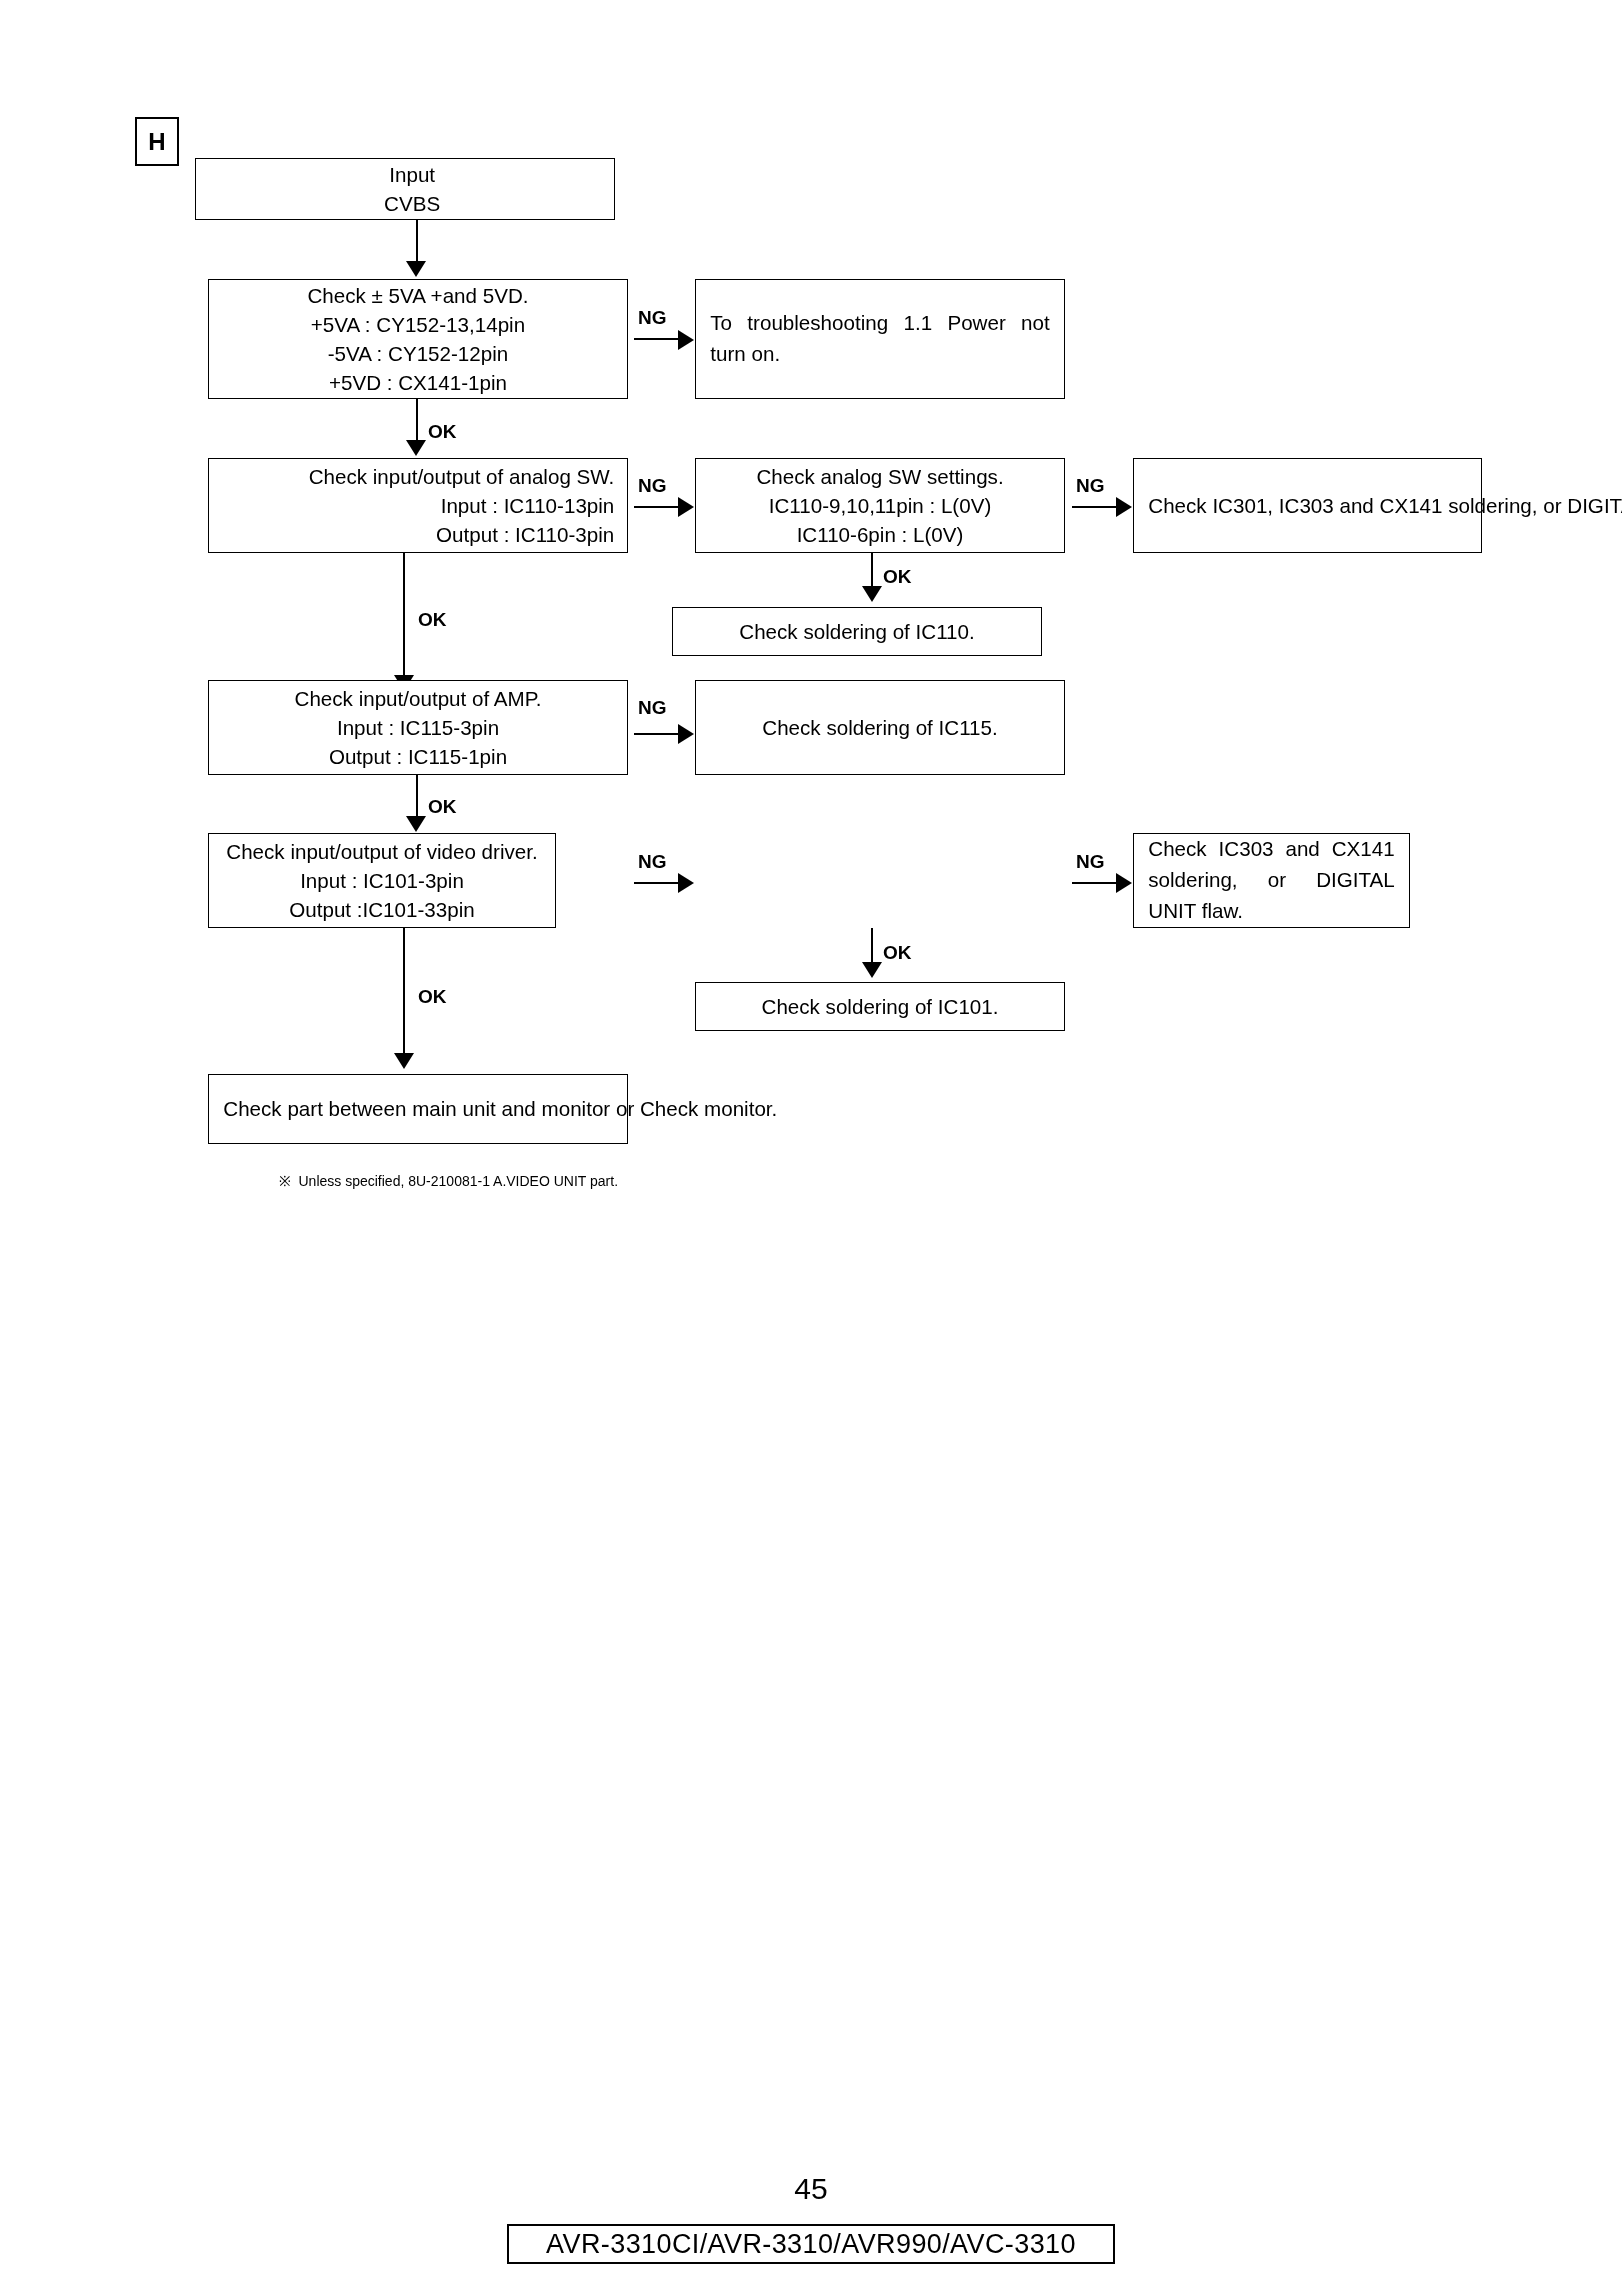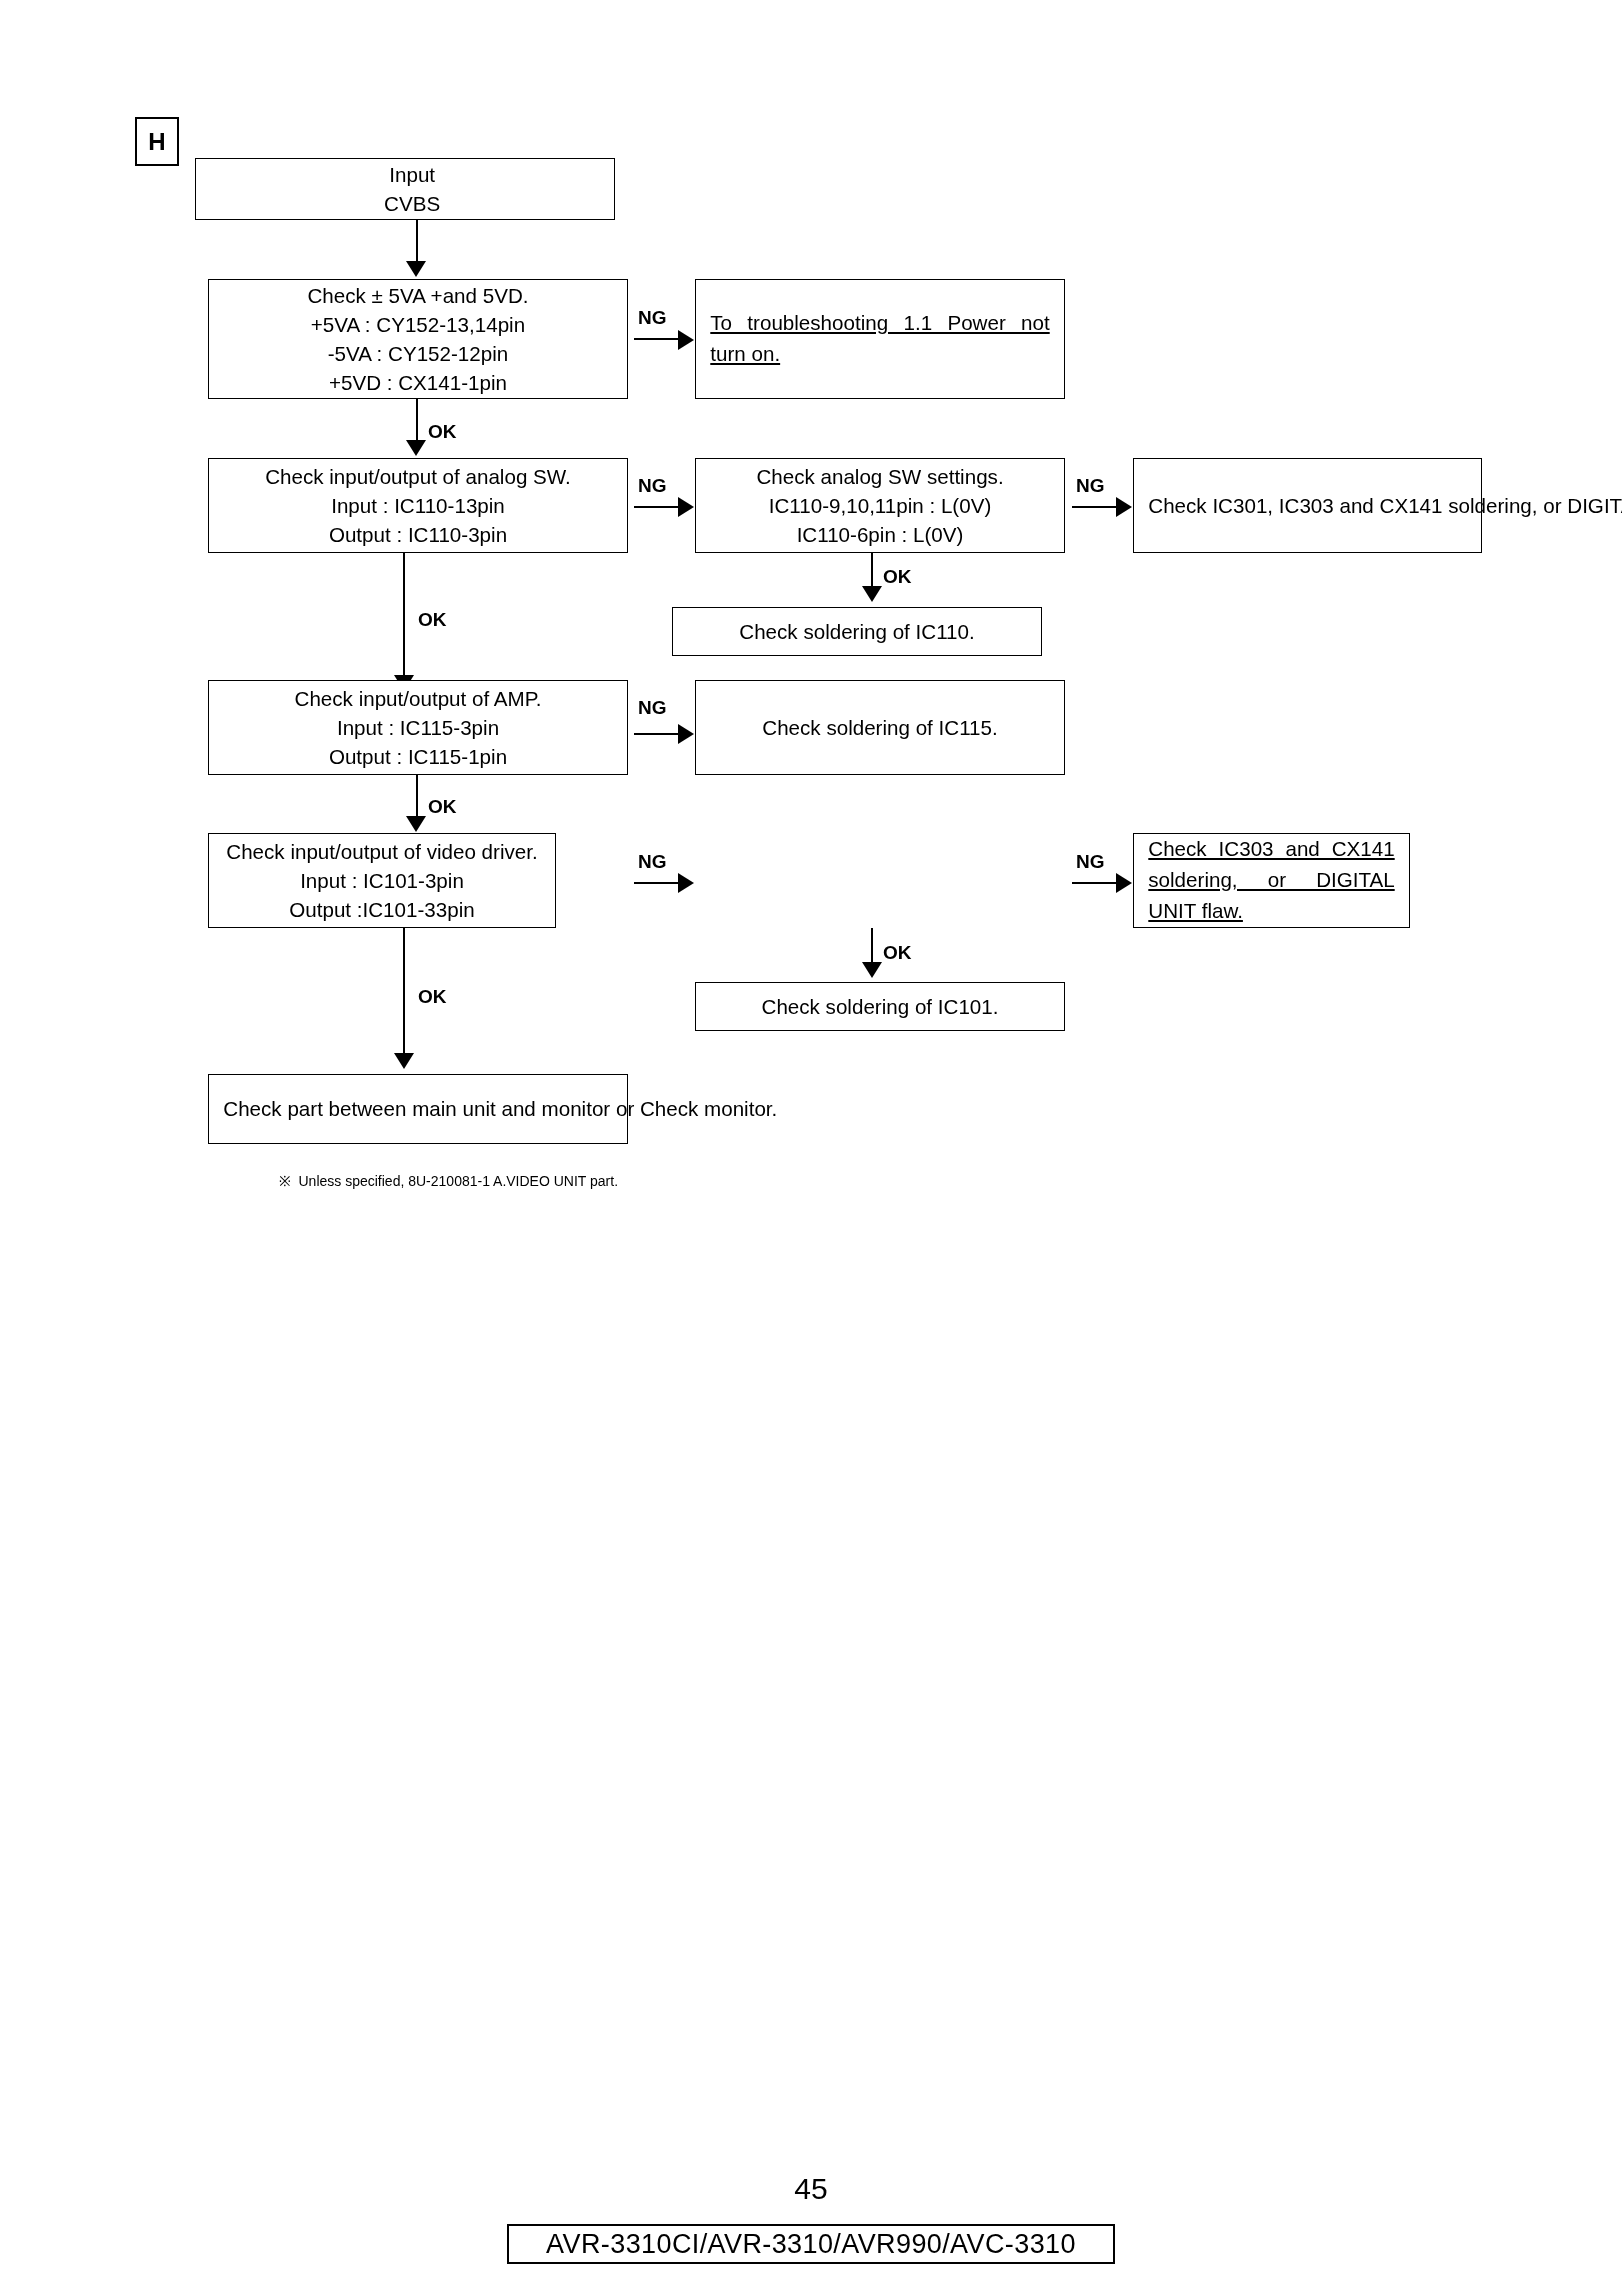--- a/index.html
+++ b/index.html
@@ -33,21 +33,20 @@
   }
   .box .ln { display: block; white-space: pre; }
 
   .center { text-align: center; padding: 0 12.7px; }
   .leftal { text-align: left; padding: 0 14.3px; }
   .justify {
     text-align: justify;
     text-align-last: left;
     padding: 0 14.3px;
     line-height: 1.5;
-    text-decoration: underline;
   }
   .justify .ln { white-space: normal; }
 
   
   .tag {
     position: absolute;
     box-sizing: border-box;
     border: 2.4px solid #000000;
     background: #ffffff;
     display: flex;
@@ -146,21 +145,21 @@
   <div class="edge-label" style="left:638px; top:307px;">NG</div>
 
   <div class="box justify" style="left:695px; top:279px; width:370px; height:120px;">
     <span class="ln">To troubleshooting 1.1 Power not turn on.</span>
   </div>
 
   <div class="vline" style="left:416px; top:399px; width:2.4px; height:49px;"></div>
   <div class="arrowdown" style="left:406px; top:440px;"></div>
   <div class="edge-label" style="left:428px; top:421px;">OK</div>
 
-  <div class="box center" style="left:208px; top:458px; width:420px; height:95px;">
+  <div class="box center" style="left:208px; top:458px; width:420px; height:95px;text-align:right;">
     <span class="ln">Check input/output of analog SW.</span>
     <span class="ln">Input : IC110-13pin</span>
     <span class="ln">Output : IC110-3pin</span>
   </div>
 
   <div class="hline" style="left:634px; top:506px; width:48px;"></div>
   <div class="arrowright" style="left:678px; top:497px;"></div>
   <div class="edge-label" style="left:638px; top:475px;">NG</div>
 
   <div class="box center" style="left:695px; top:458px; width:370px; height:95px;">

